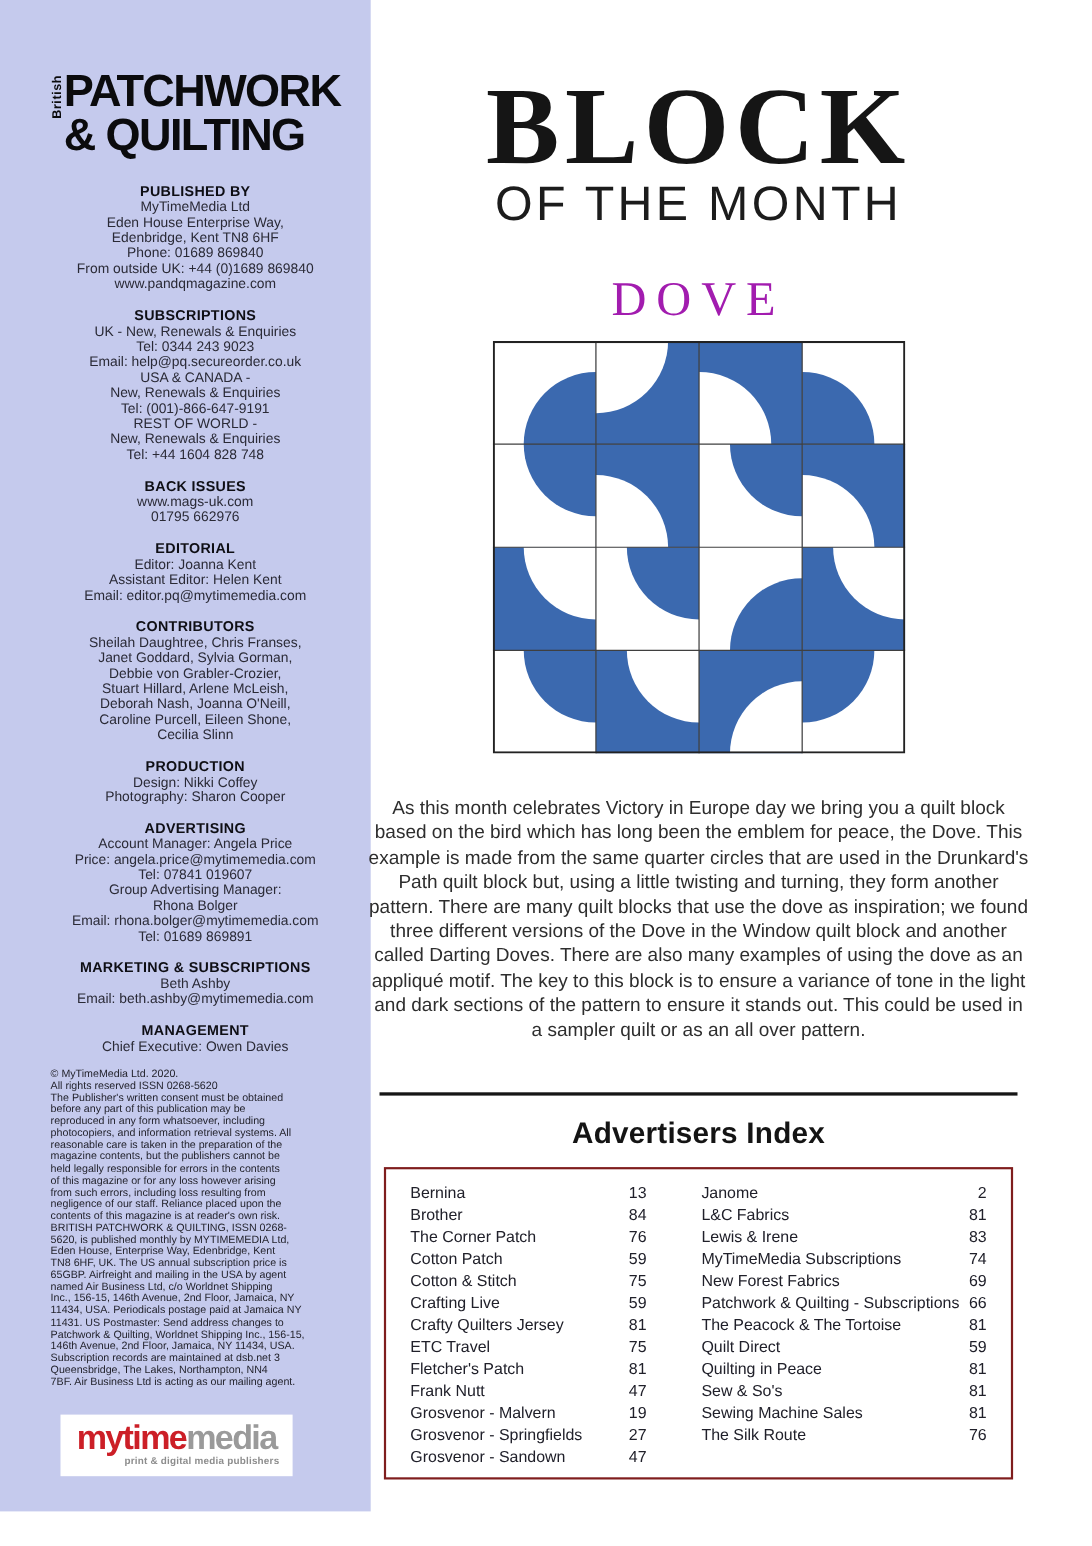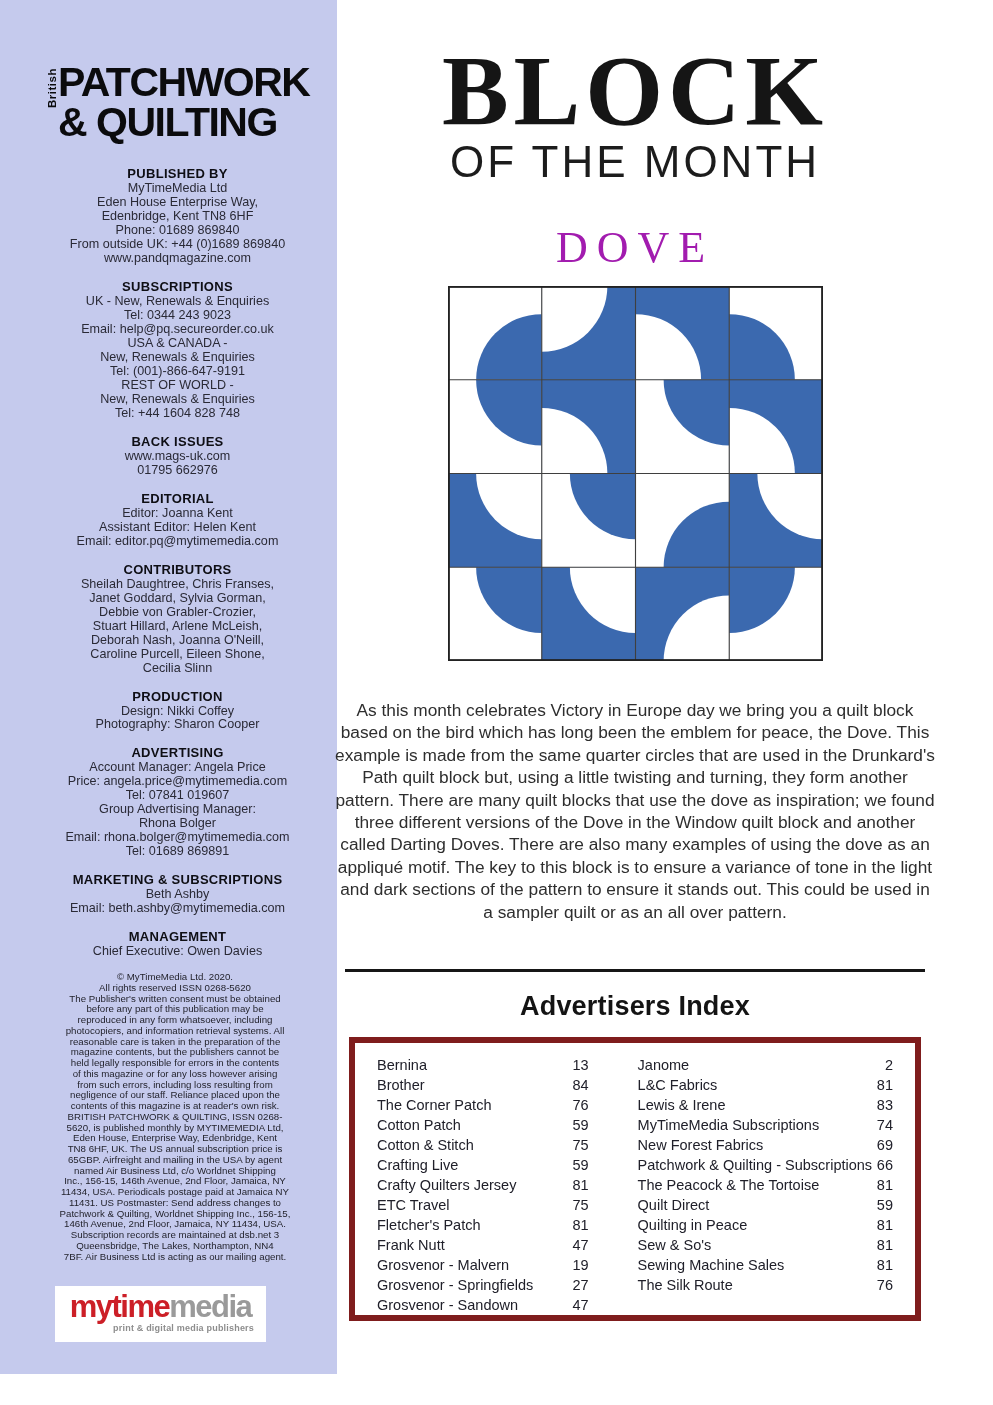--- a/index.html
+++ b/index.html
@@ -18,56 +18,56 @@
   .logo { display:flex; align-items:flex-start; margin-bottom:24px; color:#0b0b0d; }
   .logo-prefix {
     writing-mode:vertical-rl; transform:rotate(180deg);
     font-size:11.5px; font-weight:700; letter-spacing:0.5px; margin-top:4px;
     height:44px; text-align:center;
   }
   .logo-main { font-weight:900; font-size:41px; line-height:0.98; letter-spacing:-1.5px; }
   .side-section { margin-bottom:13px;text-align:center; }
   .side-heading { font-size:13px; font-weight:700; letter-spacing:0.3px; color:#0e0e14; margin-bottom:1px; }
   .side-line { font-size:12.6px; line-height:1.11; color:#2a2a36; }
-  .legal { width:258px;text-align:center; }
+  .legal { width:258px; }
   .legal-line { font-size:9.7px; line-height:10.75px; color:#1f1f28; }
   .mtm-box {
     margin-top:24px; margin-left:9px; width:211px; height:56px;
     background:#ffffff; padding-top:5px; text-align:center;
   }
   .mtm-line { font-size:31px; font-weight:700; letter-spacing:-1.5px; line-height:1; }
   .mtm-red { color:#cc1f27; }
   .mtm-gray { color:#9a9a9a; }
   .mtm-tagline { display:block; text-align:right; padding-right:12px; font-size:9px; font-weight:700; color:#8d8d8d; margin-top:1px; letter-spacing:0.2px; }
 
   
   .main { position:absolute; left:330px; top:0; width:610px; text-align:center; }
   .block-title {
     font-family:"Liberation Serif", serif; font-weight:700;
     font-size:100px; line-height:1.1; letter-spacing:5px;
-    color:#151515; margin-top:36px;
+    color:#151515; margin-top:60px;
   }
   .month-title { font-size:44px; line-height:1; letter-spacing:3px; color:#1c1c1c; margin-top:-6px; font-weight:400; }
   .dove-title { font-family:"Liberation Serif", serif; font-size:44px; line-height:1; letter-spacing:9px; color:#a21caf; margin-top:42px; font-weight:400; }
 
   .quilt-wrap { margin:16px auto 0 auto; width:375px; height:375px; }
   .quilt-wrap svg { display:block; }
 
   .intro {
     margin:38px auto 0 auto; width:602px;
     font-size:17.3px; line-height:22.4px; color:#2e2e2e; text-align:center;
   }
 
   .rule { margin:46px auto 0 auto; width:580px; height:3px; background:#161616; }
 
   .adv-heading { margin-top:19px; font-size:27px; font-weight:700; color:#141414; letter-spacing:0.2px; }
 
   .adv-box {
     margin:15px auto 0 auto; width:572px; height:284px;
-    border:6px solid #7f1d1d; background:#fff;
+    border:2px solid #7f1d1d; background:#fff;
     padding:12px 22px 0 22px;
     display:flex; justify-content:space-between; text-align:left;
   }
   .adv-col1 { width:41%; }
   .adv-col2 { width:49.5%; }
   .adv-row { display:flex; justify-content:space-between; font-size:14.5px; line-height:20px; color:#20202a; }
   .adv-name { white-space:nowrap; }
   .adv-page { text-align:right; }
 </style>
 </head>

